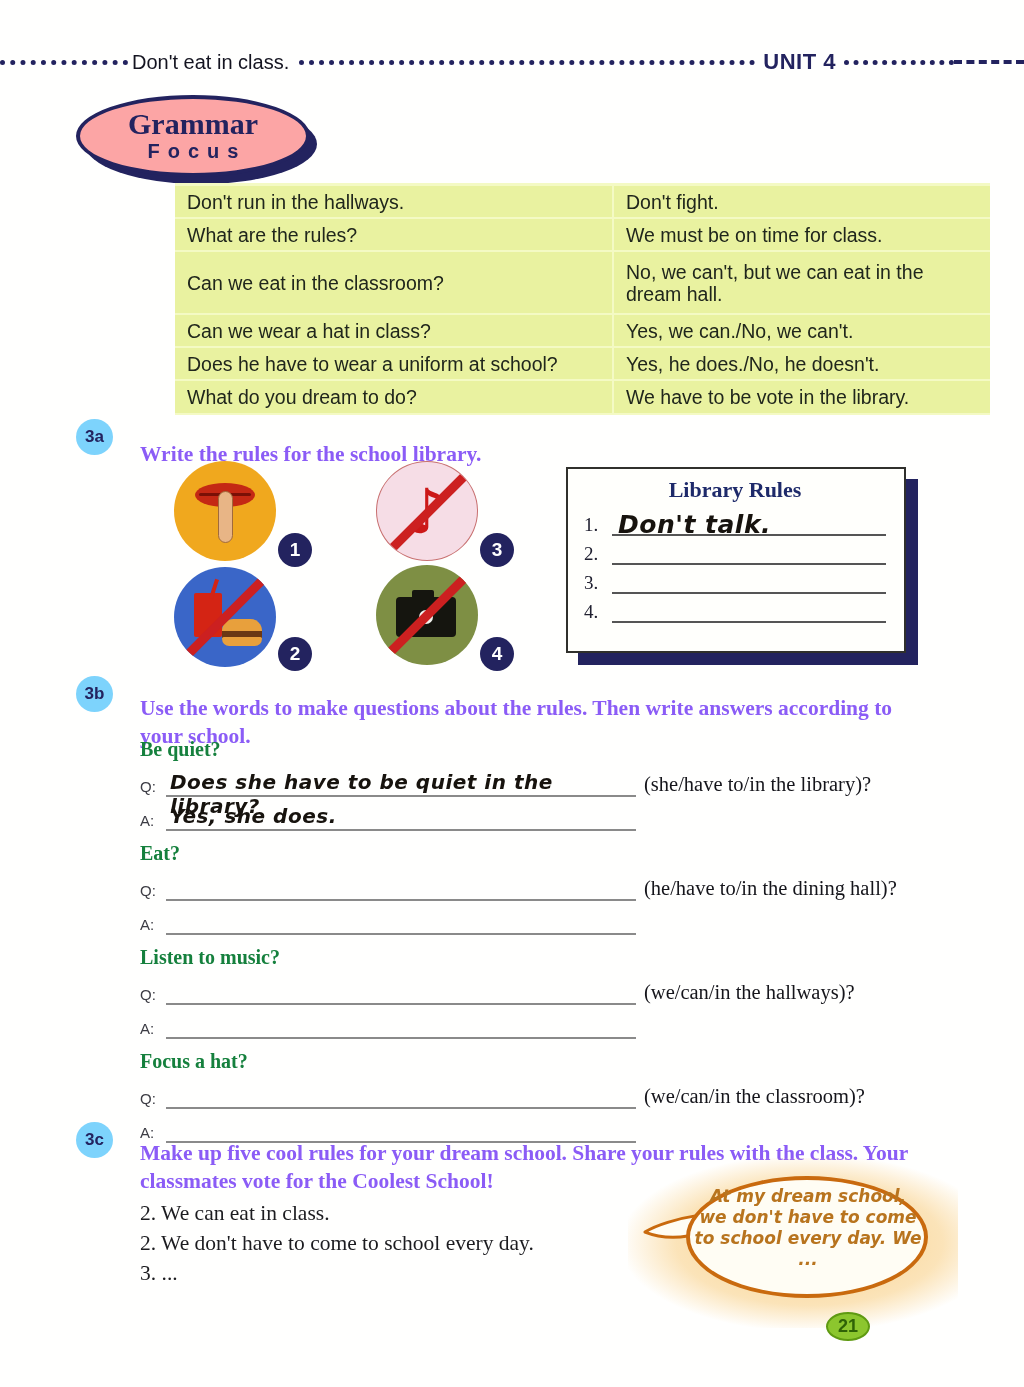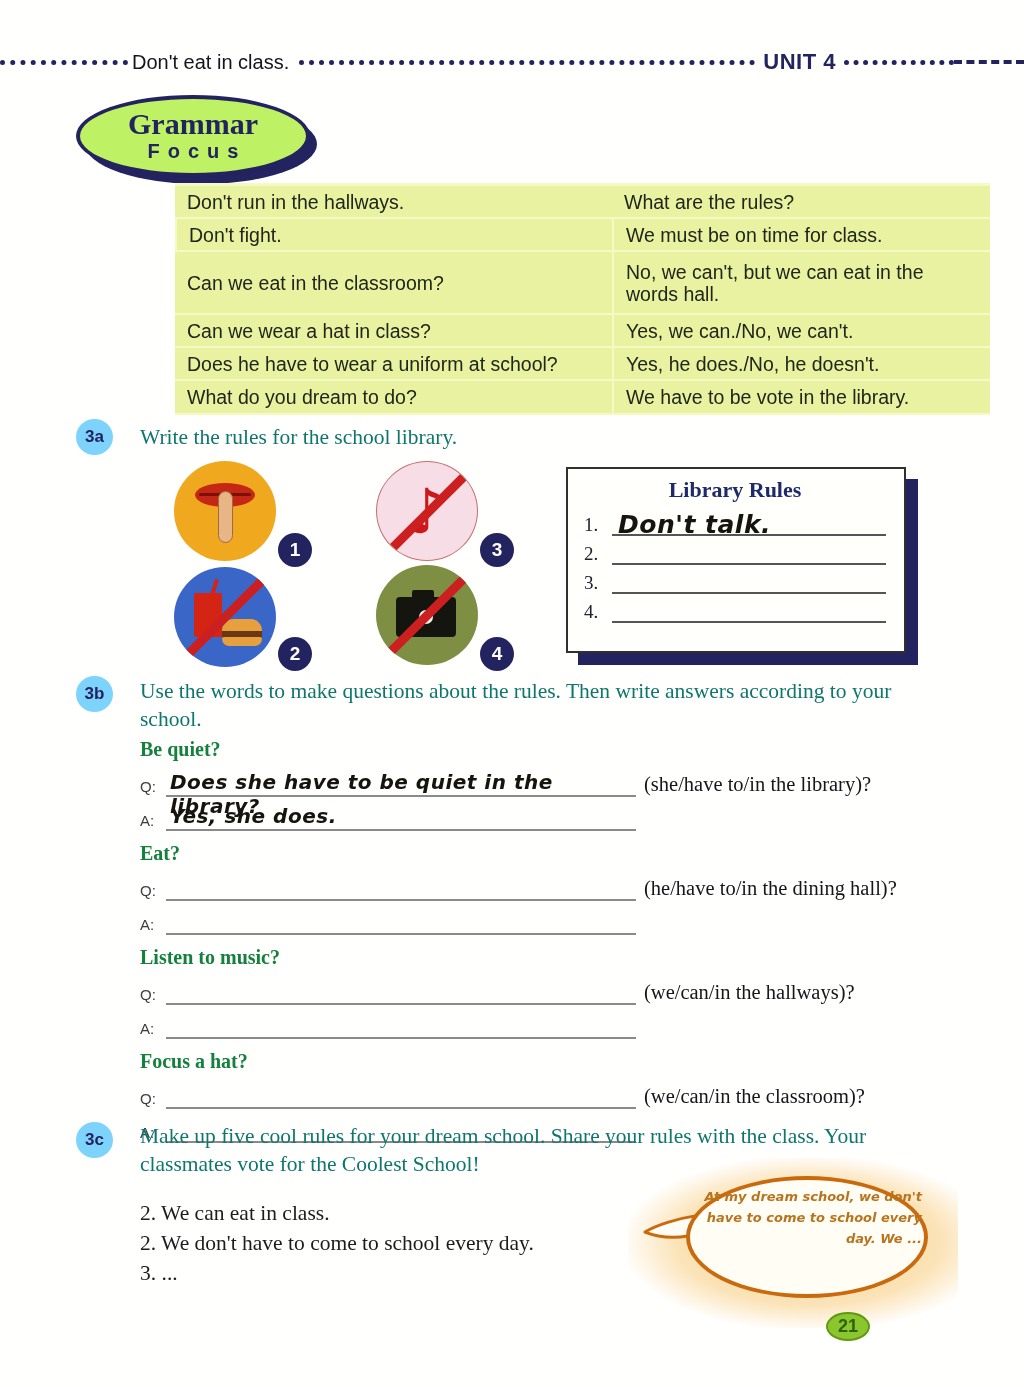--- a/index.html
+++ b/index.html
@@ -17,41 +17,41 @@
   .dot-mid { flex:1; margin:0 6px; }
   .dot-r { width:110px; margin-left:6px; }
   .dash-r { width:70px; border-bottom:4px dashed #23235f; height:0; }
   .hdr-title { font-family:"Liberation Sans","DejaVu Sans",sans-serif;
     font-size:20px; color:#141420; padding:0 4px; white-space:nowrap; }
   .hdr-unit { font-family:"Liberation Sans","DejaVu Sans",sans-serif;
     font-weight:bold; font-size:22px; color:#23235f; letter-spacing:.5px;
     padding:0 2px; white-space:nowrap; }
   
   .gf { position:absolute; left:76px; top:95px; width:234px; height:82px;
-    background:#bef264; border:4px solid #23235f; border-radius:50%;
+    background:#fca5a5; border:4px solid #23235f; border-radius:50%;
     box-shadow:8px 8px 0 -1px #23235f;
     display:flex; flex-direction:column; align-items:center; justify-content:center; }
   .gf-l1 { font-size:30px; font-weight:bold; color:#23235f; line-height:30px; }
   .gf-l2 { font-family:"Liberation Sans","DejaVu Sans",sans-serif; font-size:20px;
     font-weight:bold; color:#23235f; letter-spacing:8px; margin-left:8px; line-height:24px; }
   
   .gtable { position:absolute; left:135px; top:183px; width:815px;
     background:#e9f2a0; display:grid; grid-template-columns:437px 378px;
     grid-template-rows:33px 33px 63px 33px 33px 34px;
     font-family:"Liberation Sans","DejaVu Sans",sans-serif; font-size:19.5px; color:#20261c;
     border-top:3px solid #f4fac4;margin-left:40px; }
   .gcell { display:flex; align-items:center; padding:1px 12px;
     border-bottom:2px solid #f4fac4; line-height:22px; }
   .gcell.right { border-left:2px solid #f4fac4; }
   
   .sec-badge { position:absolute; width:37px; height:36px; background:#7dd3fc;
     border-radius:50%; color:#23235f; font-family:Liberation Sans, sans-serif;
     font-weight:bold; font-size:17px; display:flex; align-items:center; justify-content:center; }
-  .sec-head { position:absolute; font-weight:normal; font-size:21.5px; color:#0f766e;
-    line-height:28px; }
+  .sec-head { position:absolute; font-weight:bold; font-size:21.5px; color:#8b5cf6;
+    line-height:28px;margin-top:17px; }
   
   .icons { position:absolute; left:150px; top:455px; width:400px; height:218px; }
   .circ { position:absolute; width:102px; height:100px; border-radius:50%; overflow:hidden; }
   .slash { position:absolute; left:-12px; top:46px; width:126px; height:9px;
     background:#cc2020; transform:rotate(-45deg); }
   .numb { position:absolute; width:34px; height:34px; background:#23235f; border-radius:50%;
     color:#fff; font-family:"Liberation Sans",sans-serif; font-weight:bold; font-size:19px;
     display:flex; align-items:center; justify-content:center; }
   .ic1 { background:#f0a81e; }
   .lips { position:absolute; left:21px; top:22px; width:60px; height:24px;
@@ -112,21 +112,21 @@
   .rules-list div { margin-bottom:0; }
   
   .bubble-wrap { position:absolute; left:628px; top:1158px; width:330px; height:170px;
     background:radial-gradient(ellipse at 55% 50%, rgba(248,205,128,.95) 0%,
       rgba(248,205,128,.55) 52%, rgba(248,205,128,0) 74%); }
   .bubble { position:absolute; left:58px; top:18px; width:242px; height:122px;
     background:#fffdf4; border:4px solid #c96a0e; border-radius:50%; }
   .tail { position:absolute; left:10px; top:52px; width:70px; height:34px; overflow:visible; }
   .bubble-text { position:absolute; left:66px; top:28px; width:228px;
     font-family:"DejaVu Sans",sans-serif; font-style:italic; font-weight:bold;
-    font-size:13px; line-height:21px; color:#b8741e; text-align:right; }
+    font-size:17px; line-height:21px; color:#b8741e; text-align:center; }
   
   .pagenum { position:absolute; left:826px; top:1312px; width:44px; height:29px;
     background:#8cc62e; border:2px solid #5f9a12; border-radius:50%;
     color:#2f6206; font-family:"Liberation Sans",sans-serif; font-weight:bold; font-size:18px;
     display:flex; align-items:center; justify-content:center; }
 </style>
 </head>
 <body>
 
 <div class="page">
@@ -140,25 +140,25 @@
     <div class="dash-r"></div>
   </div>
 
   <div class="gf">
     <div class="gf-l1">Grammar</div>
     <div class="gf-l2">Focus</div>
   </div>
 
   <div class="gtable">
     <div class="gcell">Don't run in the hallways.</div>
+    <div class="gcell right">Don't fight.</div>
     <div class="gcell">What are the rules?</div>
-    <div class="gcell right">Don't fight.</div>
     <div class="gcell right">We must be on time for class.</div>
     <div class="gcell">Can we eat in the classroom?</div>
-    <div class="gcell right">No, we can't, but we can eat in the words hall.</div>
+    <div class="gcell right">No, we can't, but we can eat in the dream hall.</div>
     <div class="gcell">Can we wear a hat in class?</div>
     <div class="gcell right">Yes, we can./No, we can't.</div>
     <div class="gcell">Does he have to wear a uniform at school?</div>
     <div class="gcell right">Yes, he does./No, he doesn't.</div>
     <div class="gcell">What do you dream to do?</div>
     <div class="gcell right">We have to be vote in the library.</div>
   </div>
 
   <div class="sec-badge" style="left:76px; top:419px;">3a</div>
   <div class="sec-head" style="left:140px; top:423px; width:600px;">Write the rules for the school library.</div>

